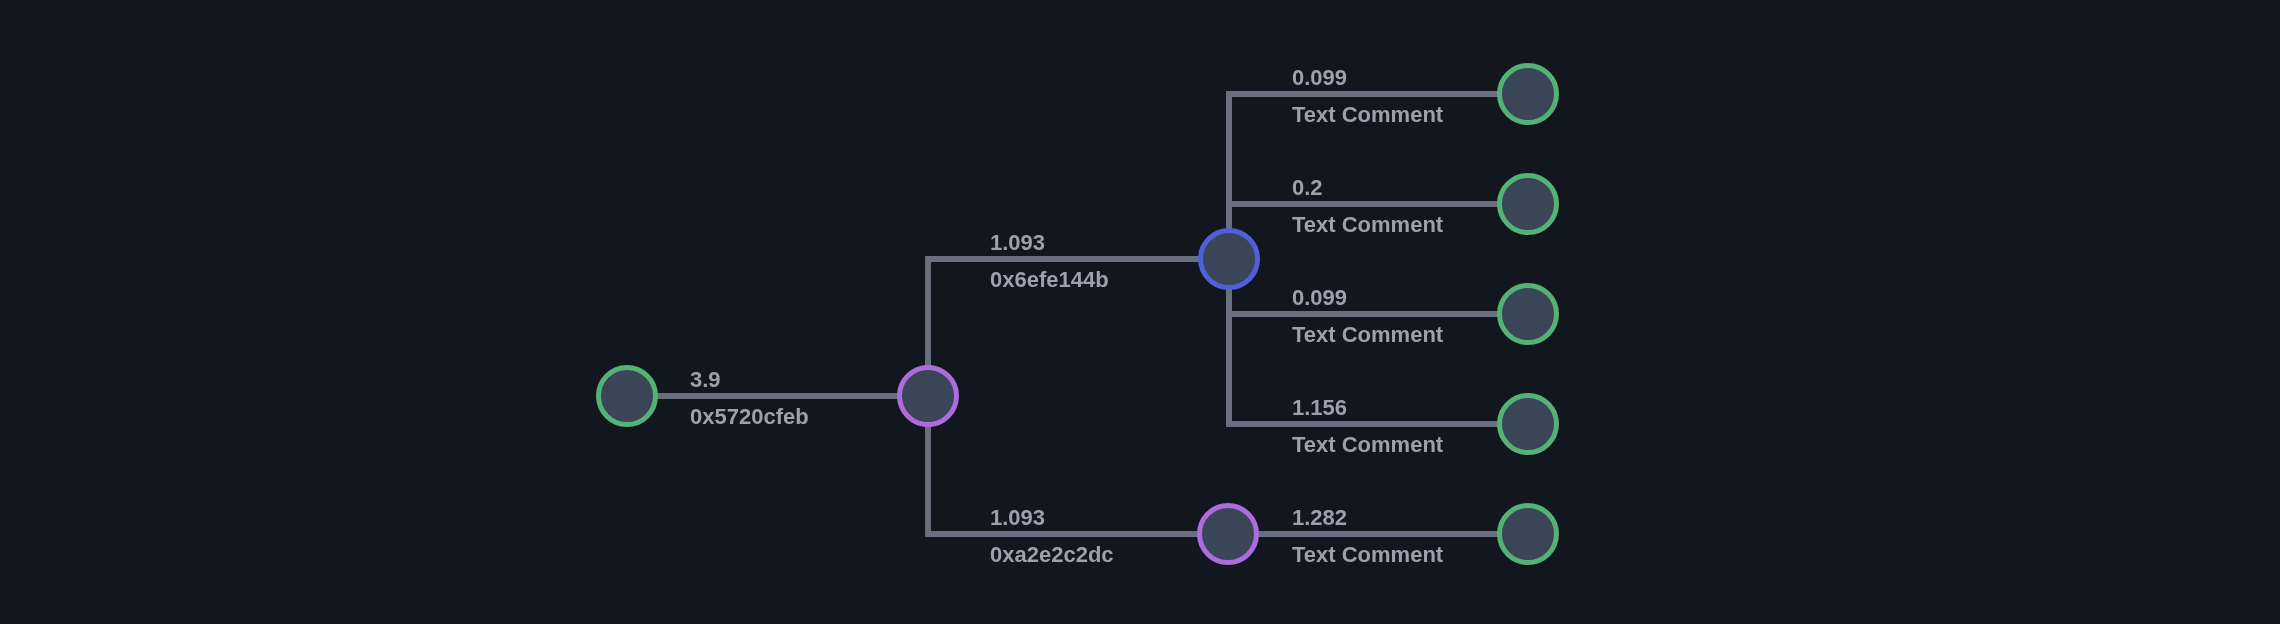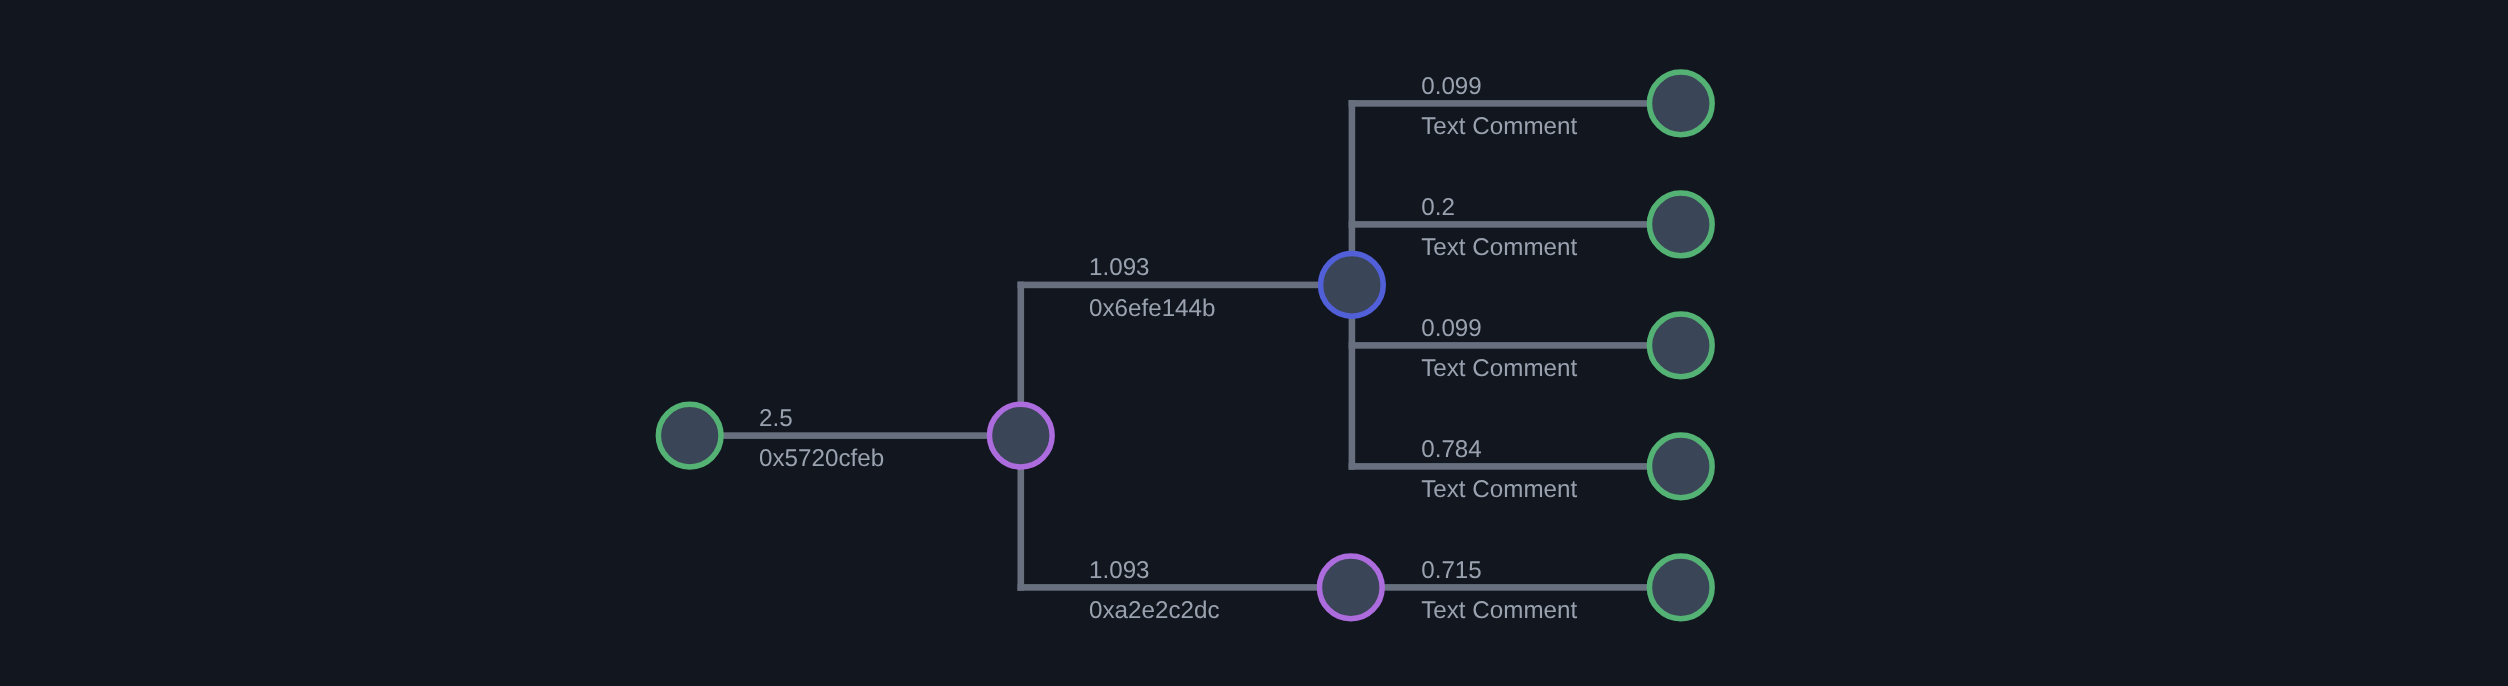--- a/index.html
+++ b/index.html
@@ -70,20 +70,21 @@
     z-index: 1;
     color: #9aa2af;
     font-size: 22px;
     line-height: 26px;
   }
   .edge-label .value,
   .edge-label .comment {
     position: absolute;
     left: 0;
     white-space: nowrap;
+    font-weight: bold;
   }
   .edge-label .value   { bottom: 3px; }
   .edge-label .comment { top: 8px; }
 
   .lbl-root-mid  { left: 690px;  top: 396px; }
   .lbl-mid-upper { left: 990px;  top: 259px; }
   .lbl-mid-lower { left: 990px;  top: 534px; }
   .lbl-upper-l1  { left: 1292px; top: 94px;  }
   .lbl-upper-l2  { left: 1292px; top: 204px; }
   .lbl-upper-l3  { left: 1292px; top: 314px; }
@@ -100,21 +101,21 @@
   <div class="seg h seg-mid-upper"></div>
   <div class="seg h seg-mid-lower"></div>
   <div class="seg v seg-trunk-upper"></div>
   <div class="seg h seg-upper-l1"></div>
   <div class="seg h seg-upper-l2"></div>
   <div class="seg h seg-upper-l3"></div>
   <div class="seg h seg-upper-l4"></div>
   <div class="seg h seg-lower-l5"></div>
 
   <div class="edge-label lbl-root-mid">
-    <span class="value">2.5</span>
+    <span class="value">3.9</span>
     <span class="comment">0x5720cfeb</span>
   </div>
   <div class="edge-label lbl-mid-upper">
     <span class="value">1.093</span>
     <span class="comment">0x6efe144b</span>
   </div>
   <div class="edge-label lbl-mid-lower">
     <span class="value">1.093</span>
     <span class="comment">0xa2e2c2dc</span>
   </div>
@@ -124,25 +125,25 @@
   </div>
   <div class="edge-label lbl-upper-l2">
     <span class="value">0.2</span>
     <span class="comment">Text Comment</span>
   </div>
   <div class="edge-label lbl-upper-l3">
     <span class="value">0.099</span>
     <span class="comment">Text Comment</span>
   </div>
   <div class="edge-label lbl-upper-l4">
-    <span class="value">0.784</span>
+    <span class="value">1.156</span>
     <span class="comment">Text Comment</span>
   </div>
   <div class="edge-label lbl-lower-l5">
-    <span class="value">0.715</span>
+    <span class="value">1.282</span>
     <span class="comment">Text Comment</span>
   </div>
 
   <div class="node green  node-root"></div>
   <div class="node purple node-mid"></div>
   <div class="node blue   node-upper"></div>
   <div class="node purple node-lower"></div>
   <div class="node green  node-leaf-1"></div>
   <div class="node green  node-leaf-2"></div>
   <div class="node green  node-leaf-3"></div>

